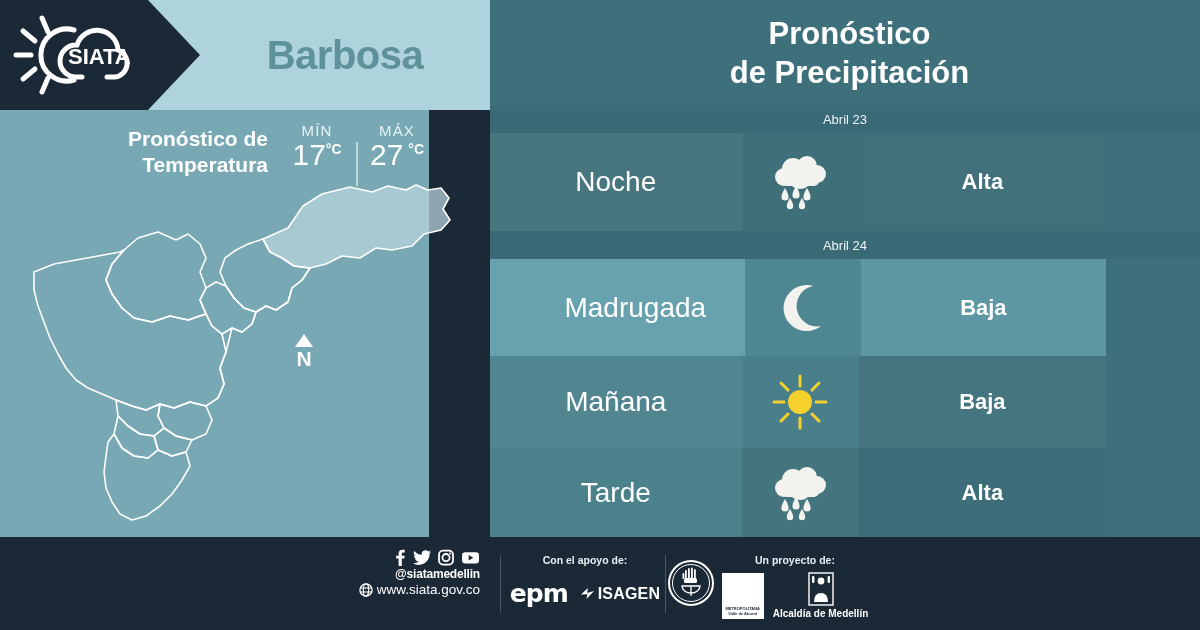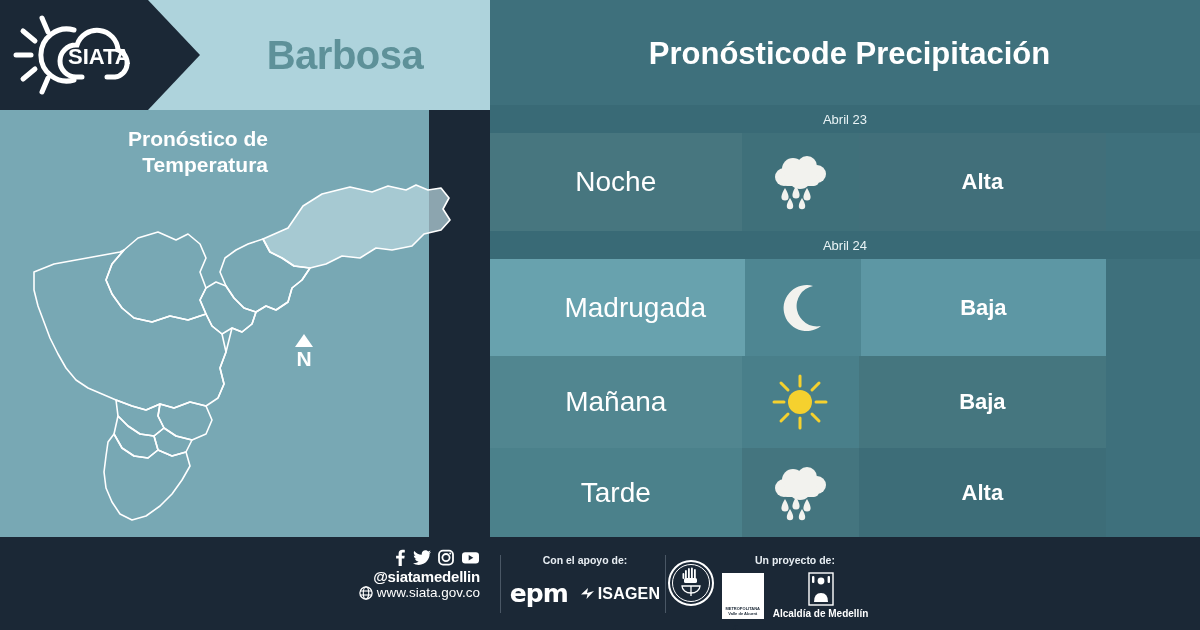--- a/index.html
+++ b/index.html
@@ -58,21 +58,21 @@
   .north-arrow { width:0;height:0;border-left:9px solid transparent;border-right:9px solid transparent;border-bottom:13px solid #fff;margin:0 auto 1px; }
   .north-n { font-size:21px; font-weight:bold; line-height:1; }
 
   
   .right-panel {
     position:absolute; left:490px; top:0; width:710px; height:537px;
     background:#3e707c;
   }
   .precip-header {
     position:absolute; left:0; top:0; width:691px; height:108px;
-    display:flex; flex-direction:row; align-items:center; justify-content:center;
+    display:flex; flex-direction:column; align-items:center; justify-content:center;
     color:#fff; font-size:31px; font-weight:bold; line-height:1.25;
     text-align:center;
     padding-left:28px;
   }
   .date-band {
     position:absolute; left:0; width:710px; height:28px;
     background:#396a76;
     display:flex; align-items:center; justify-content:center;
     color:#eaf4f6; font-size:13px;
   }
@@ -86,21 +86,21 @@
 
   
   .footer {
     position:absolute; left:0; top:537px; width:1200px; height:93px;
     background:#1b2836;
   }
   .social {
     position:absolute; left:330px; top:12px; width:150px; text-align:right; color:#fff;
   }
   .social-icons { display:flex; justify-content:flex-end; gap:7px; margin-bottom:2px; }
-  .handle { font-size:15px; font-weight:bold; letter-spacing:-0.2px; line-height:1.15; }
+  .handle { font-size:12px; font-weight:bold; letter-spacing:-0.2px; line-height:1.15; }
   .web { font-size:13.5px; display:flex; align-items:center; justify-content:flex-end; gap:4px; line-height:1.2; }
   .fdiv { position:absolute; top:18px; width:1px; height:58px; background:#4a5765; }
   .sponsor-cap { color:#e8eef3; font-size:10.5px; font-weight:bold; text-align:center; }
   .epm-logo { color:#fff; font-size:25px; font-weight:bold; letter-spacing:-1px; font-family:"DejaVu Sans", sans-serif; }
   .isagen-logo { color:#fff; font-size:16px; font-weight:bold; letter-spacing:.2px; }
   .alcaldia-txt { color:#fff; font-size:10px; font-weight:bold;text-align:center; }
   .am-box { background:#fff; width:42px; height:46px; position:relative; }
   .am-name { position:absolute; bottom:3px; left:0; width:100%; text-align:center; color:#1b2836; font-size:4px; font-weight:bold; line-height:1.25; }
   .am-script { position:absolute; top:8px; left:0; width:100%; text-align:right; color:#1b2836; font-size:15px; font-style:italic; font-family:"DejaVu Serif", serif;margin-top:44px; }
   .seal { width:46px;height:46px;border:2px solid #fff;border-radius:50%;position:relative; }
@@ -128,20 +128,31 @@
         <text x="56" y="50" font-family="Liberation Sans, sans-serif" font-size="22" font-weight="bold" fill="#ffffff">SIATA</text>
       </svg>
     </div>
 
     <div class="city-title">Barbosa</div>
 
     <div class="temp-block">
       <div class="temp-title">
         <span>Pronóstico de</span><br>
         <span>Temperatura</span>
+      </div>
+      <div class="temp-vals">
+        <div class="temp-col">
+          <div class="temp-lab">MÍN</div>
+          <div class="temp-num"><span>17</span><sup>°C</sup></div>
+        </div>
+        <div class="temp-div"></div>
+        <div class="temp-col">
+          <div class="temp-lab">MÁX</div>
+          <div class="temp-num"><span>27</span><sup class="spaced">°C</sup></div>
+        </div>
       </div>
     </div>
 
     <div class="map-wrap">
       <svg width="450" height="355" viewBox="0 0 450 355">
         <g fill="none" stroke="#ffffff" stroke-width="1.6" stroke-linejoin="round">
 
           <path fill="#b9d6de" fill-opacity="0.72" d="M243 63 L268 52 L283 30 L302 18 L330 11 L352 16 L368 10 L386 14 L396 9 L408 14 L421 12 L429 22 L423 33 L430 44 L421 54 L404 58 L392 70 L372 74 L356 72 L340 82 L322 80 L306 88 L290 92 L274 90 L262 82 L250 76 Z"></path>
 
           <path d="M243 63 L250 76 L262 82 L274 90 L290 92 L282 104 L272 112 L268 126 L256 134 L246 130 L236 136 L224 132 L214 122 L206 110 L200 96 L205 82 L216 74 L228 68 Z"></path>

